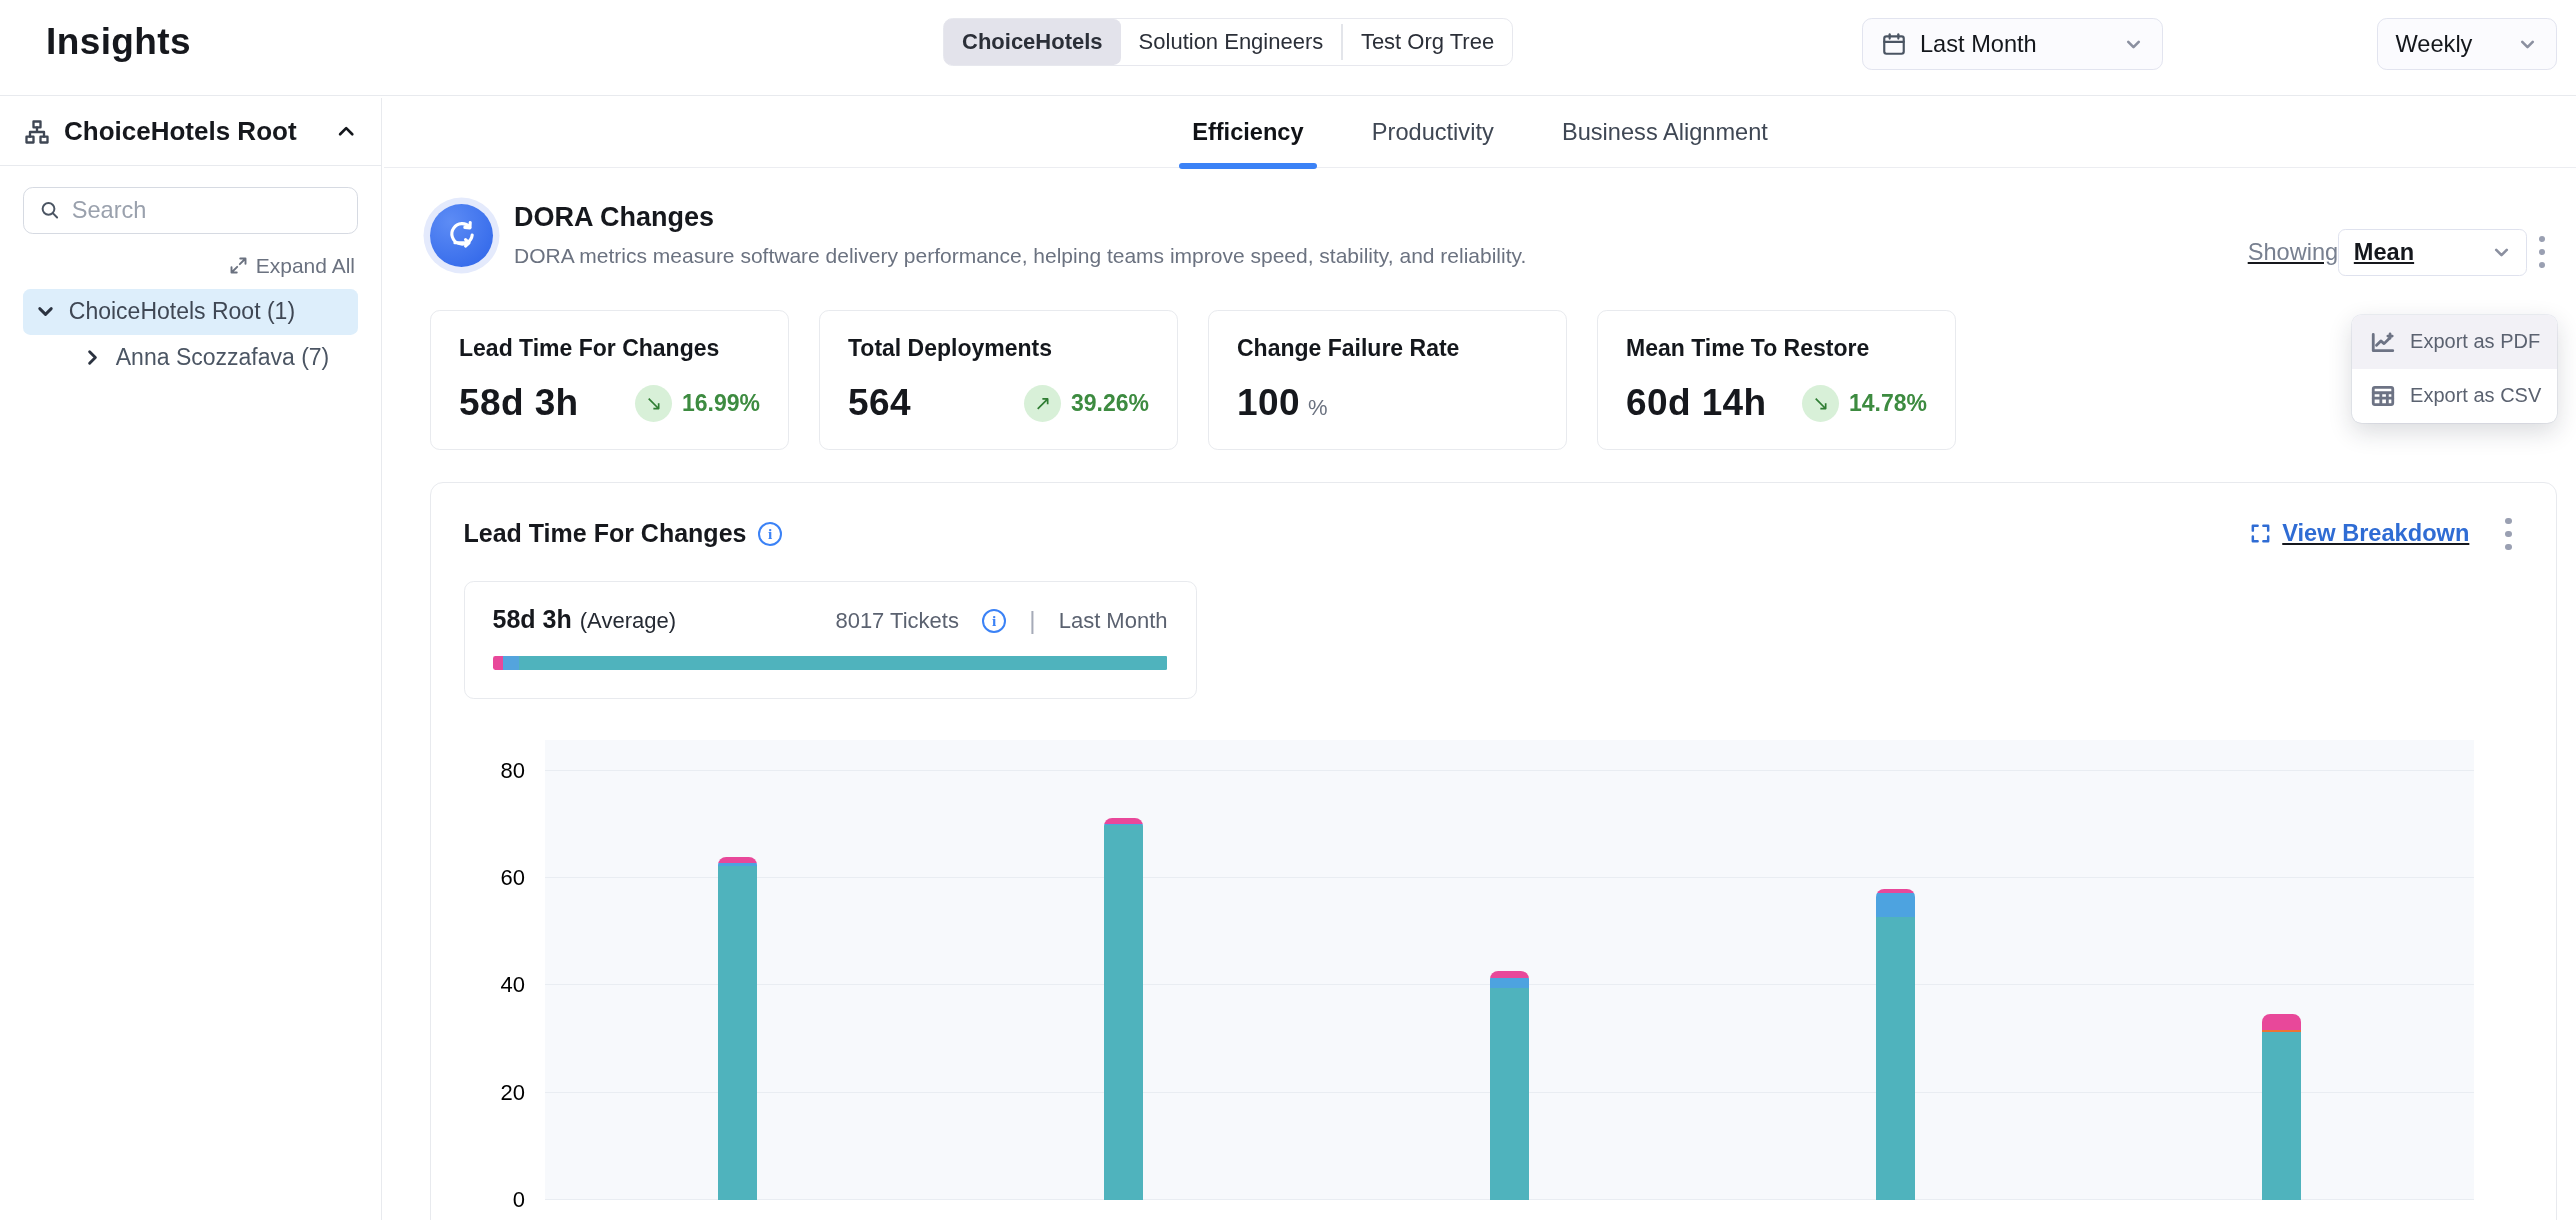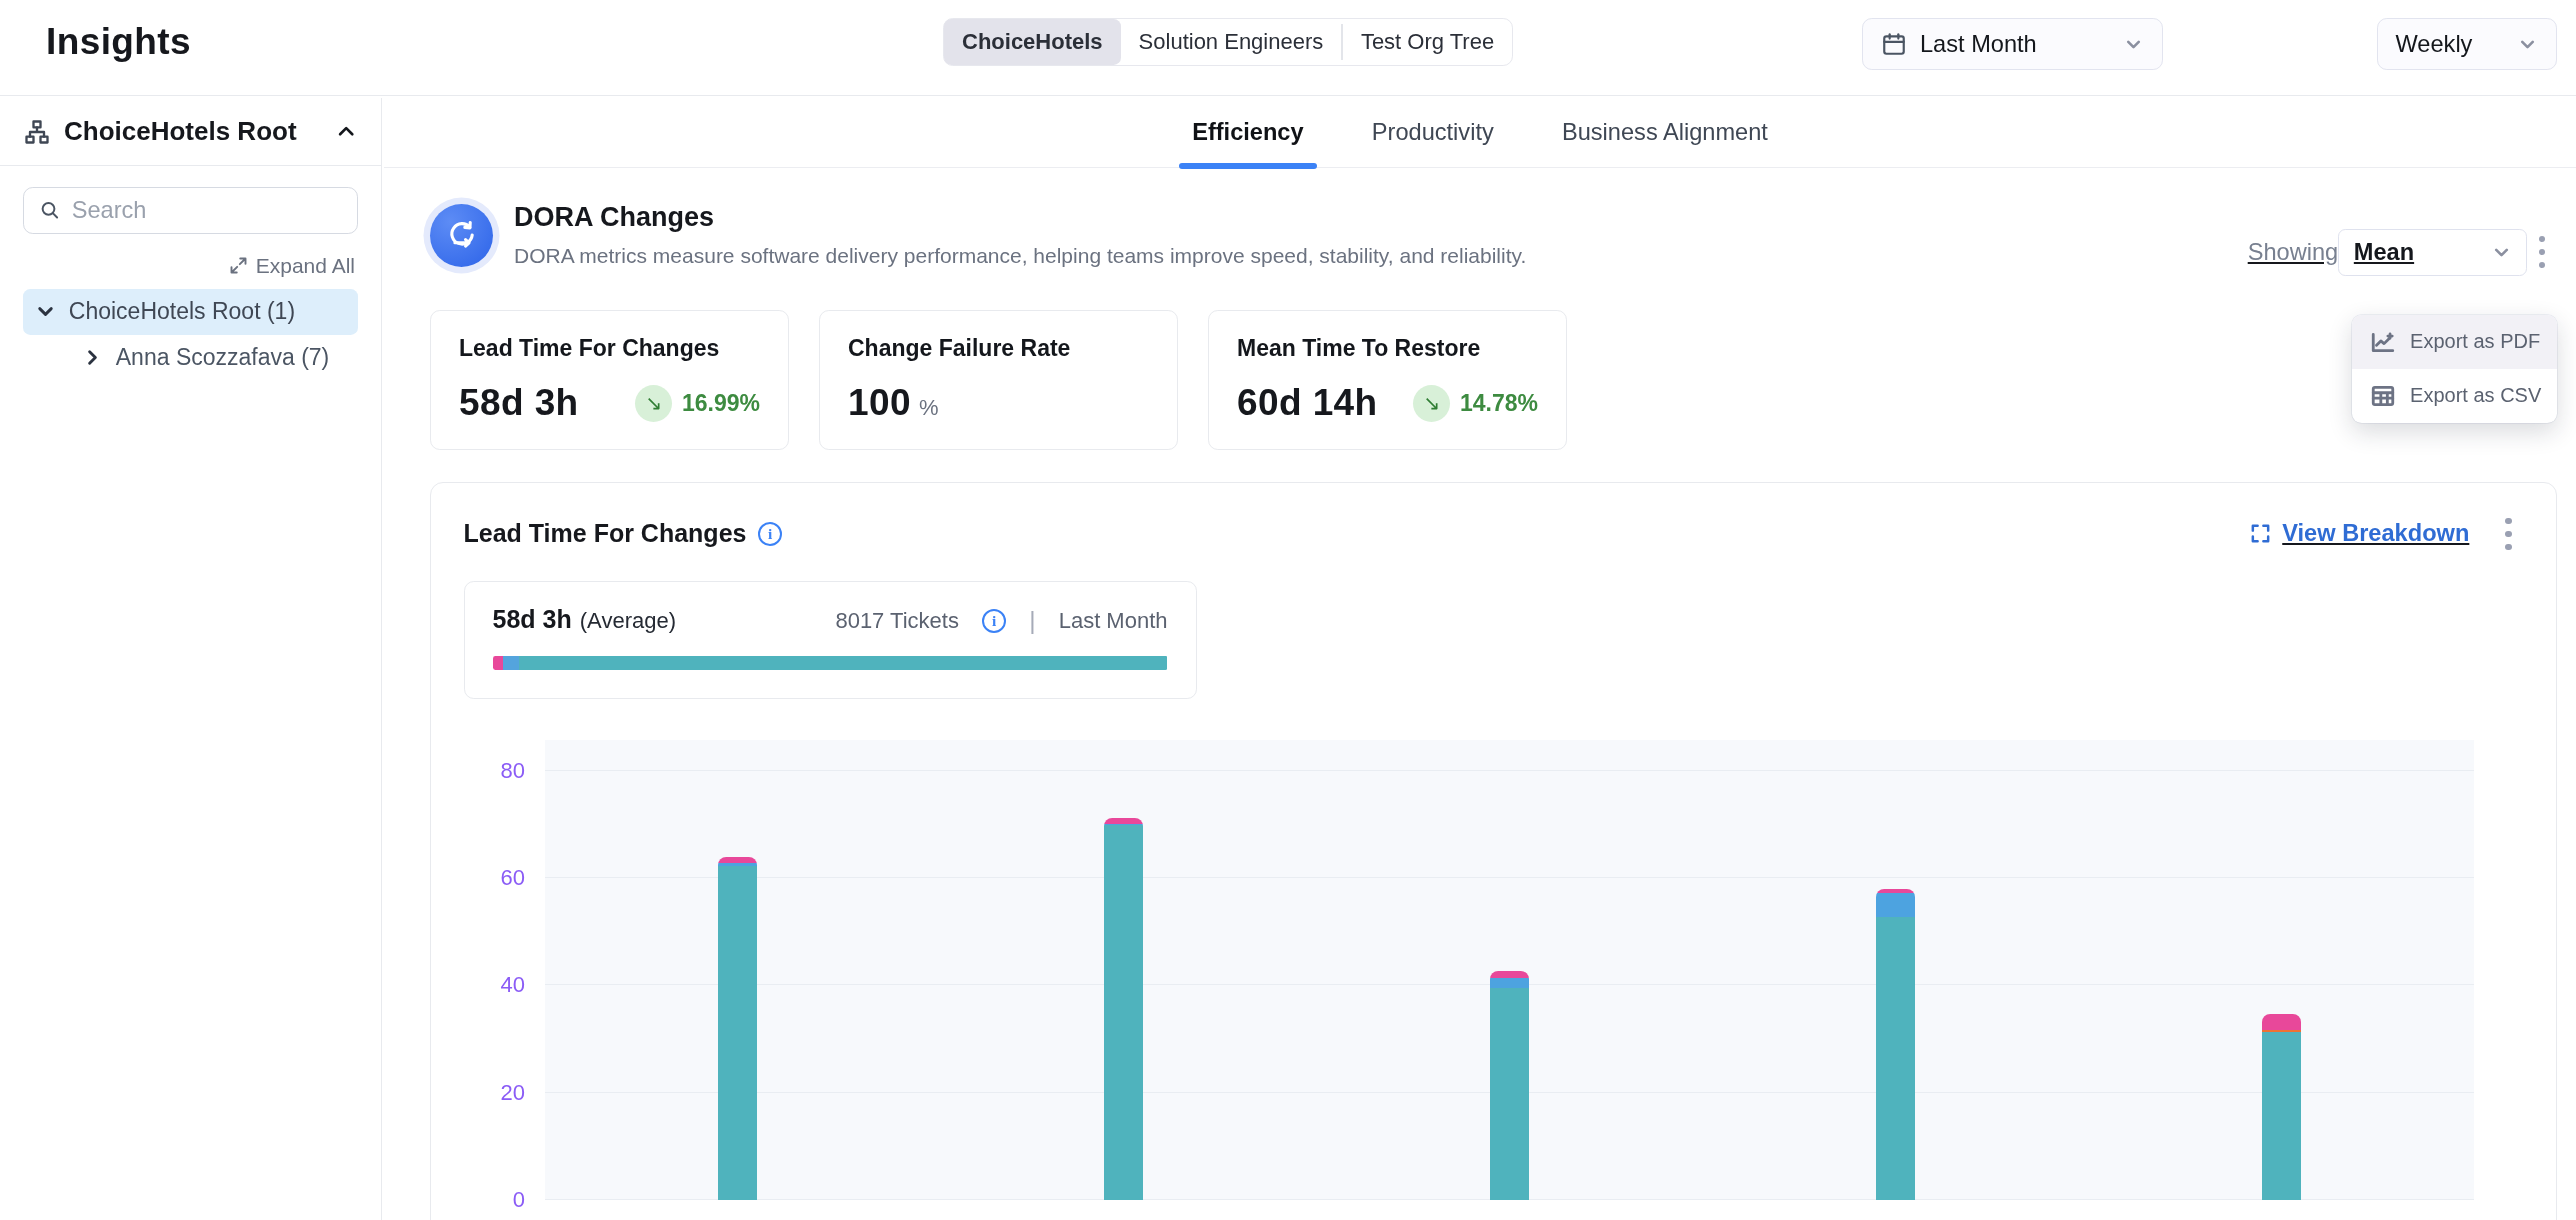--- a/index.html
+++ b/index.html
@@ -104,21 +104,21 @@
   .avg-value { font-size:25px; font-weight:800; }
   .avg-label { font-size:22px; color:#252a33; margin-left:8.1px; }
   .summary-right { margin-left:auto; display:flex; align-items:center; gap:23px; font-size:22px; color:#5b6270; }
   .summary-sep { color:#a6abb8; font-size:24.4px; }
   .progress { display:flex; height:14.6px; border-radius:2.4px; overflow:hidden; margin-top:21px; }
 
   
   .plot-wrap { position:relative; margin:41px 49px 0 81px; }
   .plot { position:relative; height:460px; background:#f7f9fc; }
   .gridline { position:absolute; left:0; right:0; height:1.6px; background:#e9edf2; }
-  .ytick { position:absolute; right:calc(100% + 19.5px); transform:translateY(50%); font-size:22px; color:#8b5cf6; }
+  .ytick { position:absolute; right:calc(100% + 19.5px); transform:translateY(50%); font-size:22px; color:#000000; }
   .bar { position:absolute; bottom:0; width:39px; display:flex; flex-direction:column;
     border-radius:8.1px 8.1px 0 0; overflow:hidden; cursor:pointer; }
 
   svg.sicon * { fill:none; stroke-linecap:round; stroke-linejoin:round; }
 </style>
 </head>
 <body>
 
 <div class="topbar">
   <div class="app-title">Insights</div>
@@ -255,20 +255,30 @@
     </div>
 
     <div class="cards">
       <div class="mcard">
         <div class="mcard-title">Lead Time For Changes</div>
         <div class="mcard-row">
           <span class="mcard-value">58d 3h</span>
           <span class="trend">
             <span class="trend-circle">↘</span>
             <span class="trend-delta">16.99%</span>
+          </span>
+        </div>
+      </div>
+      <div class="mcard">
+        <div class="mcard-title">Total Deployments</div>
+        <div class="mcard-row">
+          <span class="mcard-value">564</span>
+          <span class="trend">
+            <span class="trend-circle">↗</span>
+            <span class="trend-delta">39.26%</span>
           </span>
         </div>
       </div>
       <div class="mcard">
         <div class="mcard-title">Change Failure Rate</div>
         <div class="mcard-row" style="justify-content:flex-start; align-items:baseline;">
           <span class="mcard-value">100</span>
           <span class="mcard-unit">%</span>
         </div>
       </div>

